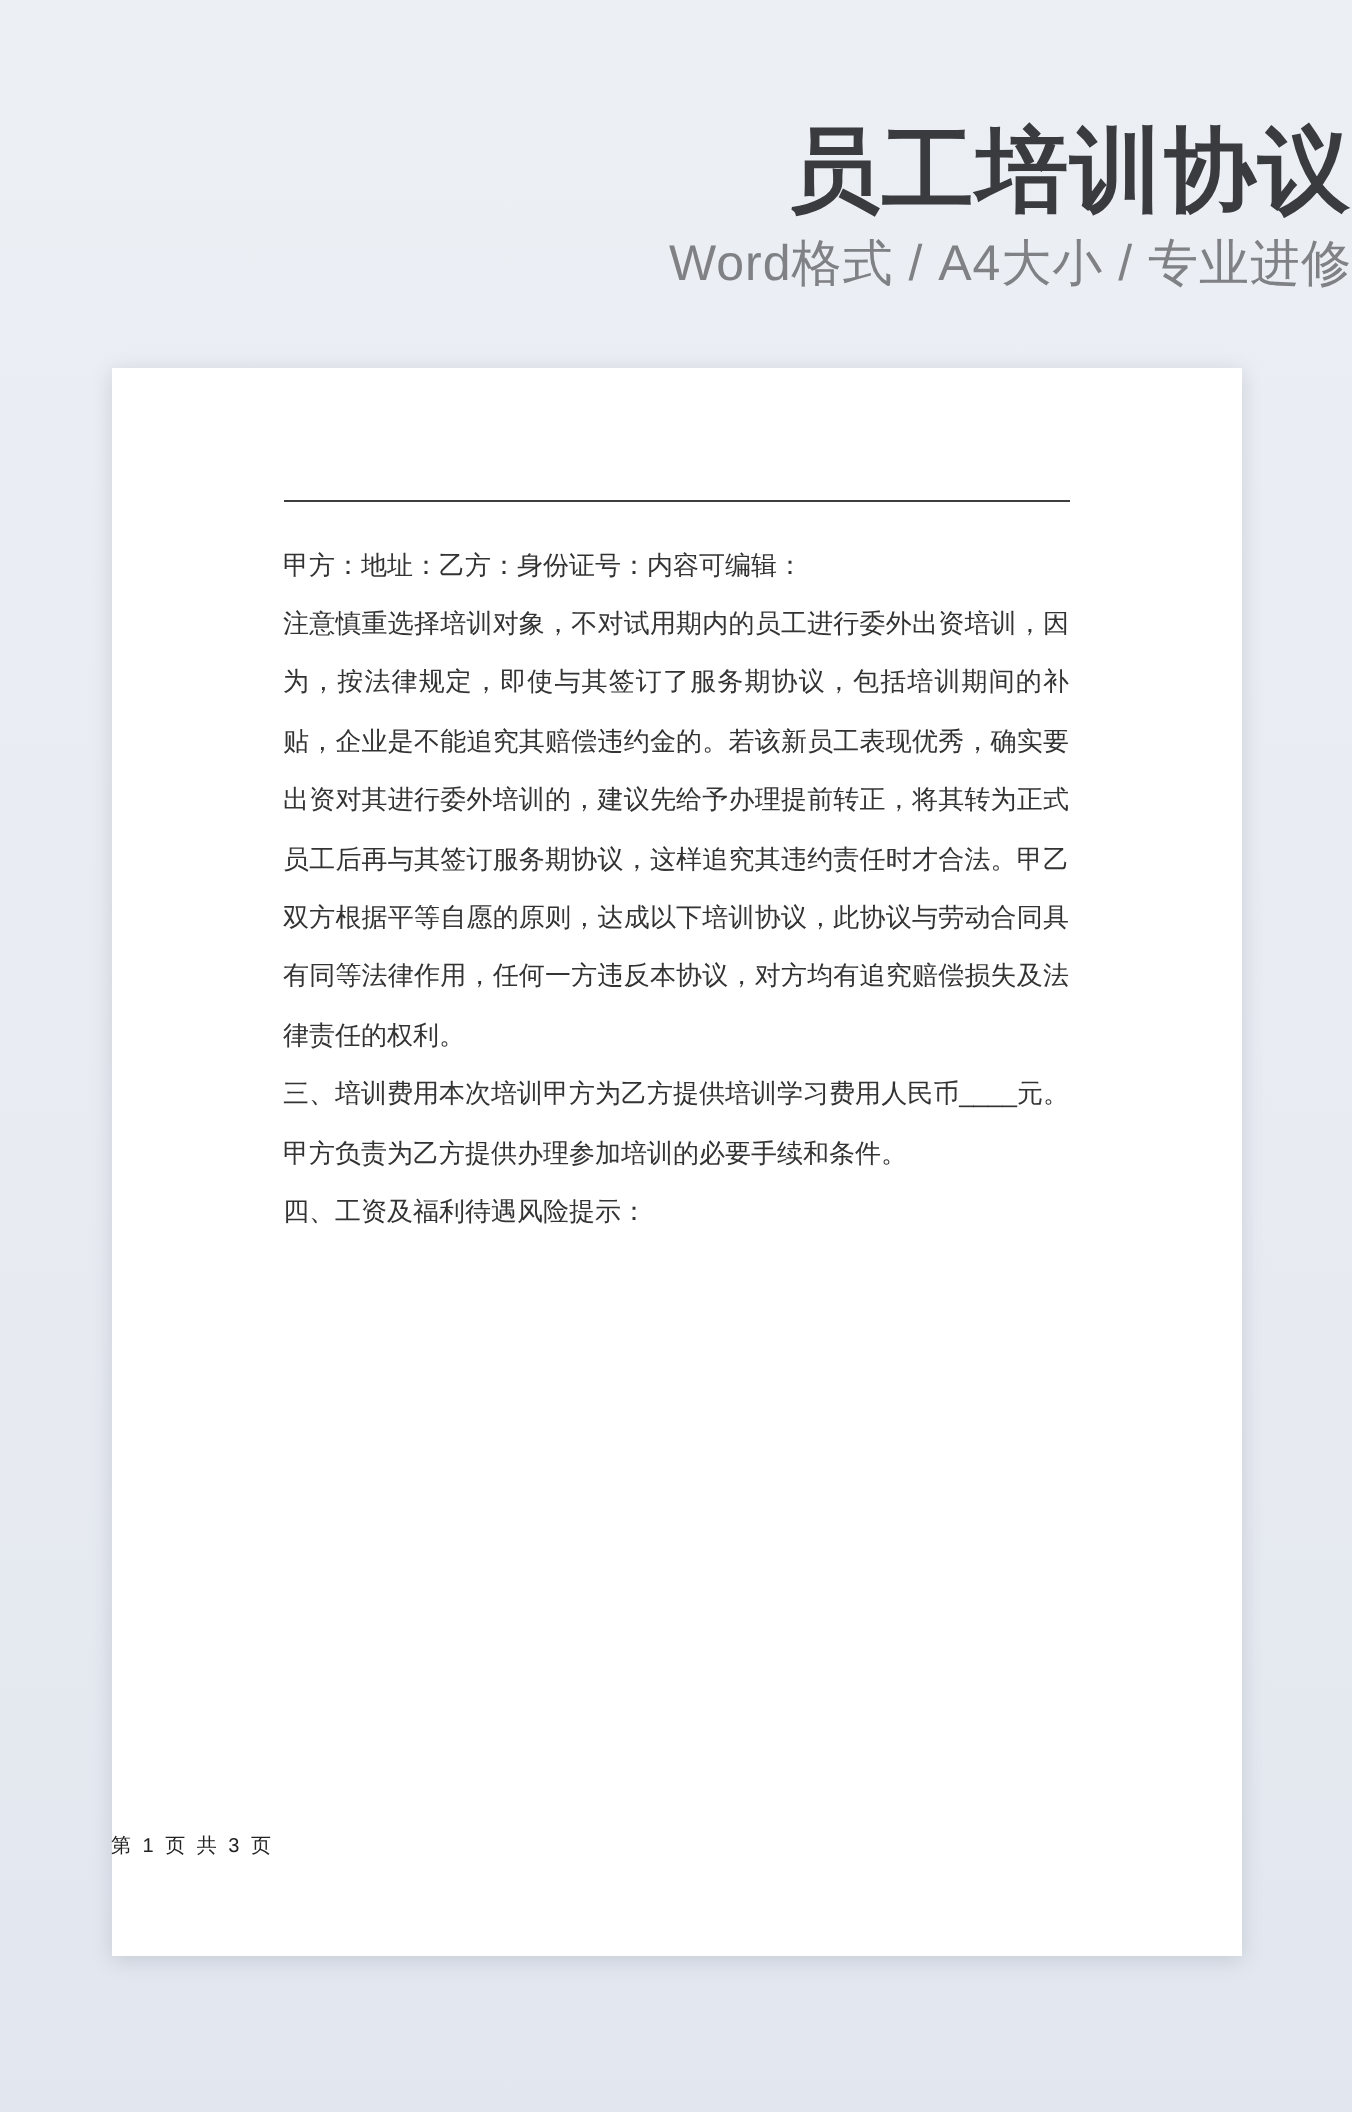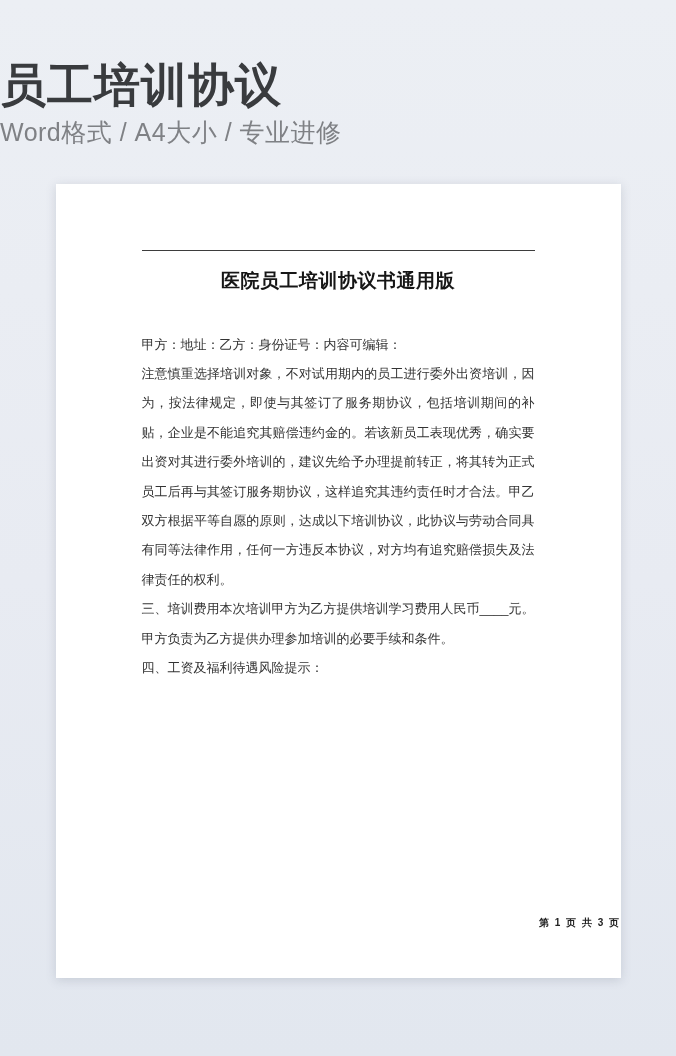--- a/index.html
+++ b/index.html
@@ -7,21 +7,21 @@
     padding: 0;
   }
   body {
     width: 676px;
     height: 1056px;
     overflow: hidden;
     background: linear-gradient(180deg, #ecEFF4 0%, #e8ebf2 55%, #e2e7ef 100%);
     font-family: "Liberation Sans", "DejaVu Sans", sans-serif;
   }
   .poster-header {
-    text-align: left;
+    text-align: right;
     padding-top: 62px;
   }
   .poster-title {
     margin: 0;
     font-size: 46px;
     line-height: 1;
     font-weight: 800;
     color: #393b3e;
     letter-spacing: 1px;
   }
@@ -60,42 +60,41 @@
     font-size: 13px;
     line-height: 29.4px;
     text-align: justify;
     color: #333333;
   }
   .page-number {
     position: absolute;
     left: 0;
     right: 0;
     bottom: 48px;
-    text-align: right;
+    text-align: left;
     font-size: 10px;
-    font-weight: bold;
+    font-weight: normal;
     letter-spacing: 1.5px;
     color: #222222;
   }
 </style>
 </head>
 <body>
 
 <div class="poster">
 
   <header class="poster-header">
     <h1 class="poster-title">员工培训协议</h1>
     <div class="poster-subtitle">Word格式 / A4大小 / 专业进修</div>
   </header>
 
   <div class="doc-page">
 
     <hr class="title-divider">
 
-    <h2 class="document-title">医院员工培训协议书通用版</h2>
 
     <div class="document-body">
       <p>甲方：地址：乙方：身份证号：内容可编辑：</p>
       <p>注意慎重选择培训对象，不对试用期内的员工进行委外出资培训，因为，按法律规定，即使与其签订了服务期协议，包括培训期间的补贴，企业是不能追究其赔偿违约金的。若该新员工表现优秀，确实要出资对其进行委外培训的，建议先给予办理提前转正，将其转为正式员工后再与其签订服务期协议，这样追究其违约责任时才合法。甲乙双方根据平等自愿的原则，达成以下培训协议，此协议与劳动合同具有同等法律作用，任何一方违反本协议，对方均有追究赔偿损失及法律责任的权利。</p>
       <p>三、培训费用本次培训甲方为乙方提供培训学习费用人民币____元。甲方负责为乙方提供办理参加培训的必要手续和条件。</p>
       <p>四、工资及福利待遇风险提示：</p>
     </div>
 
     <div class="page-number">第 1 页 共 3 页</div>
 

